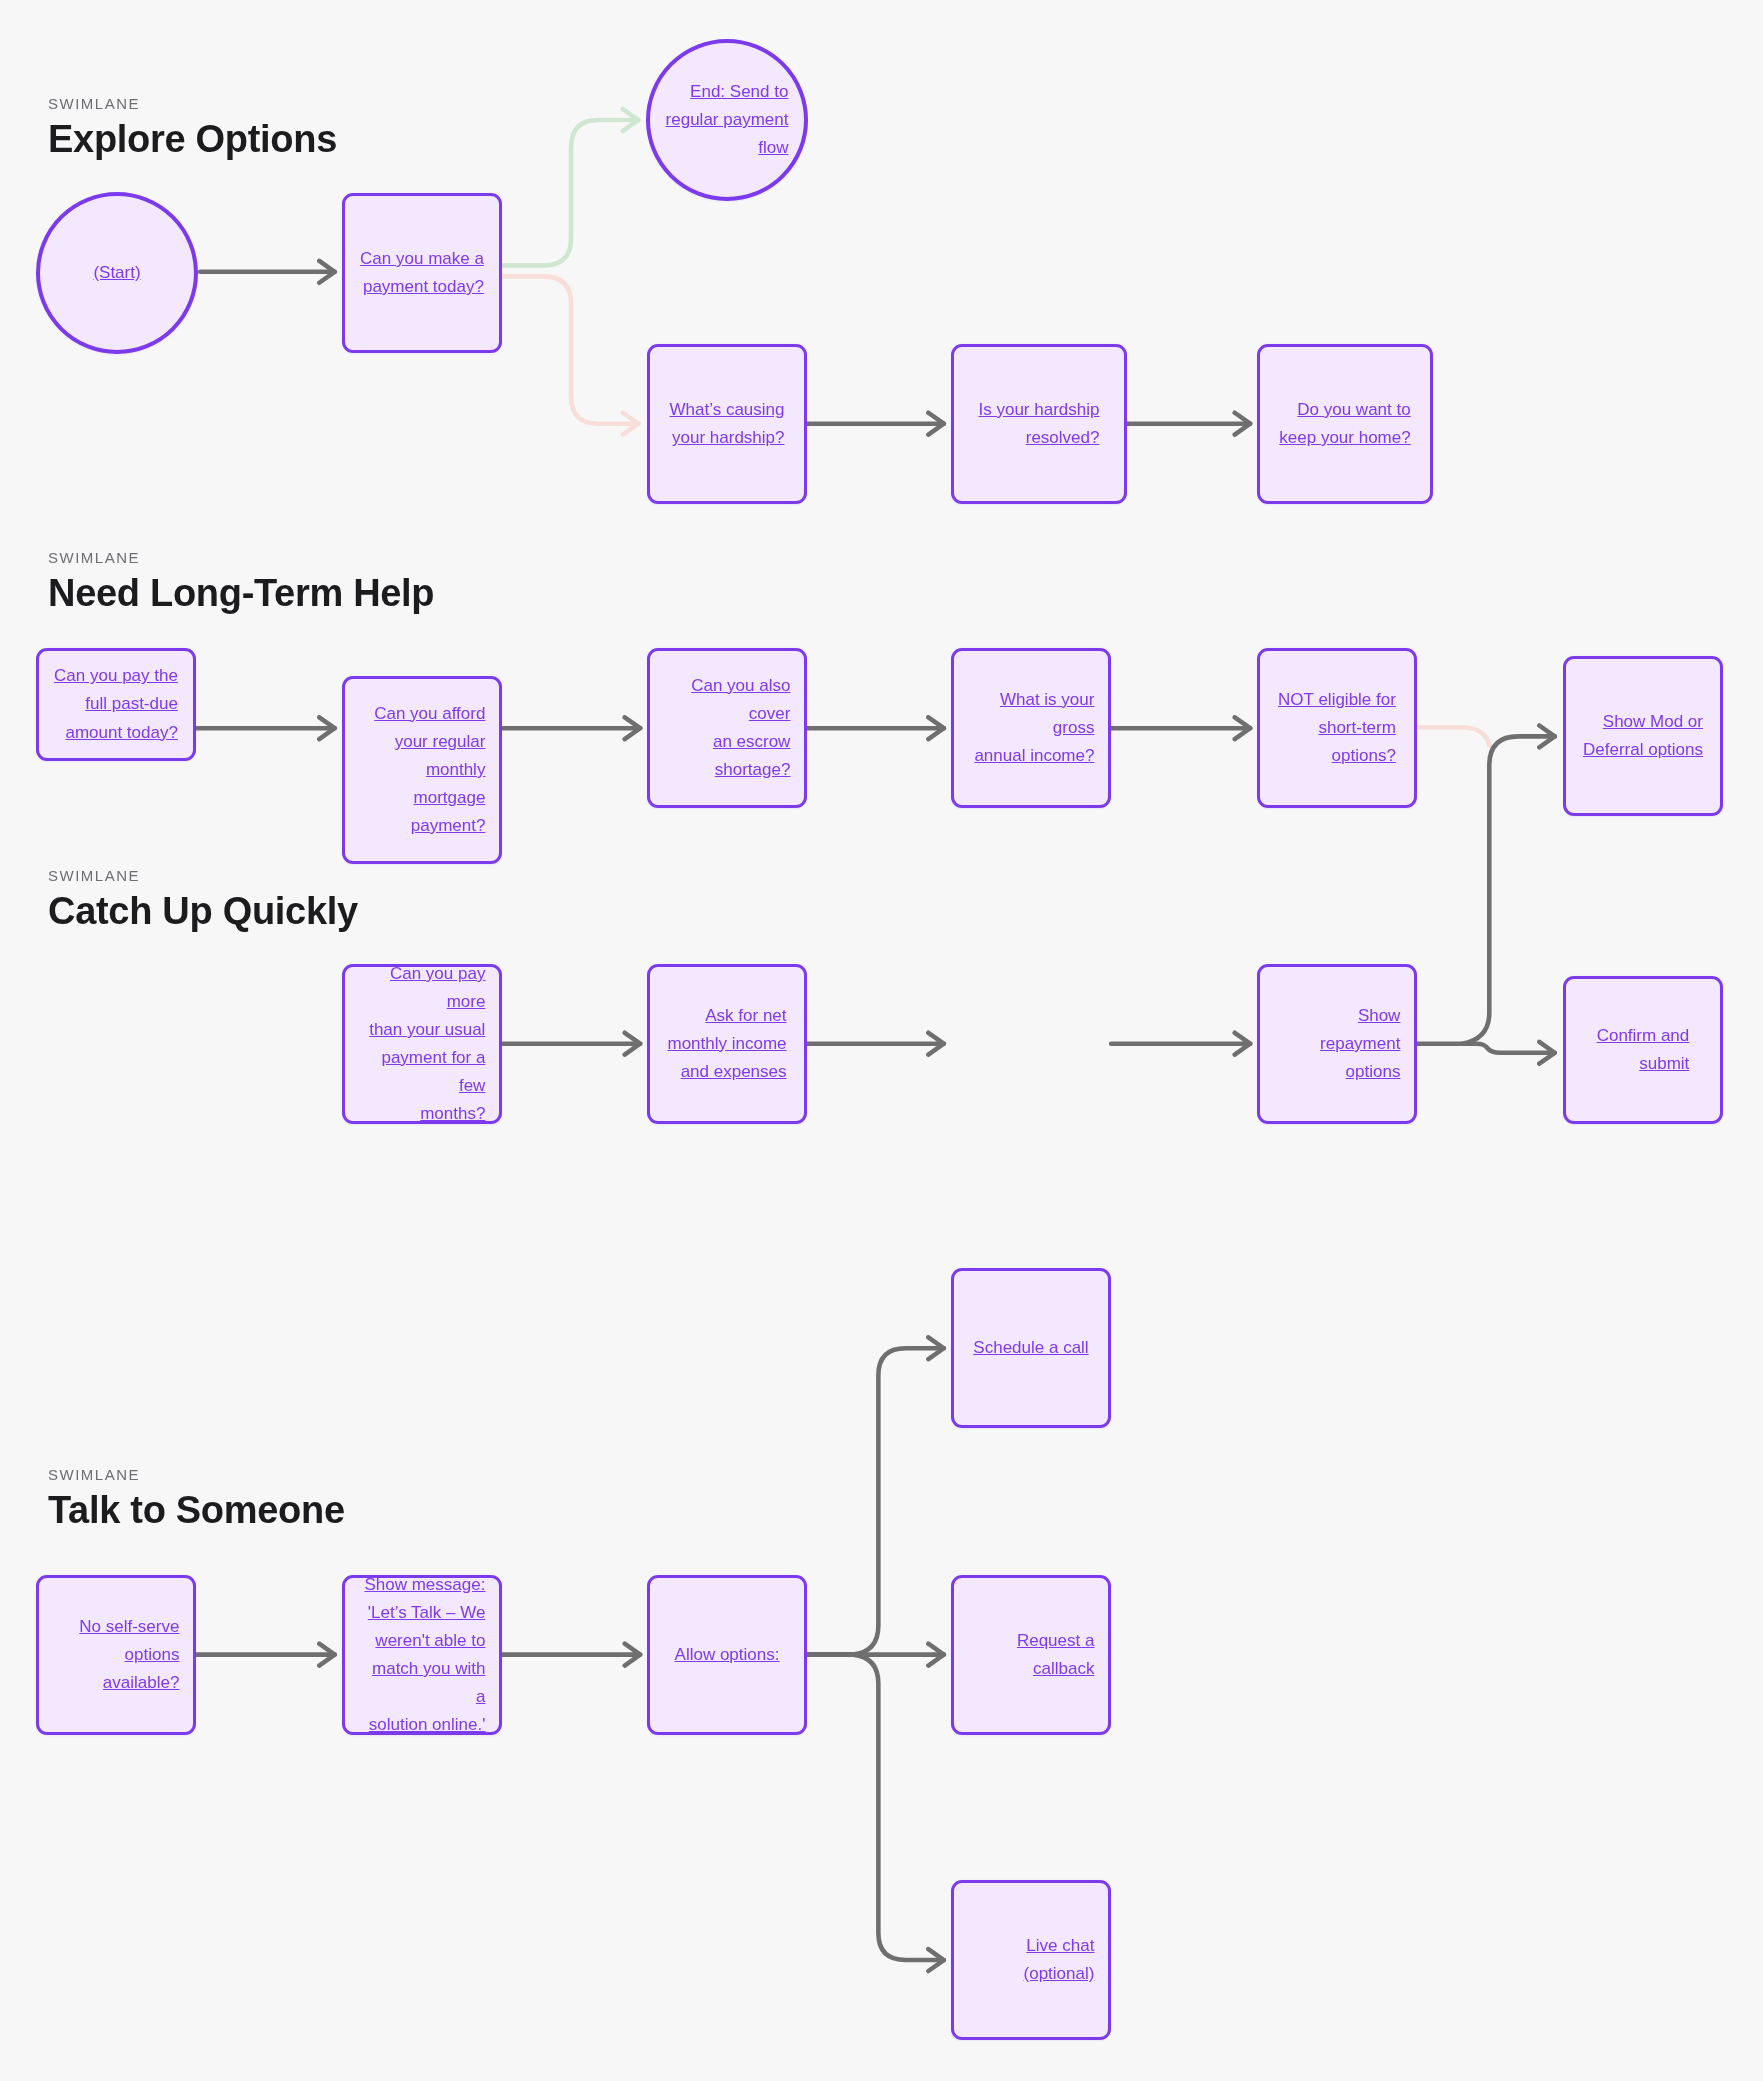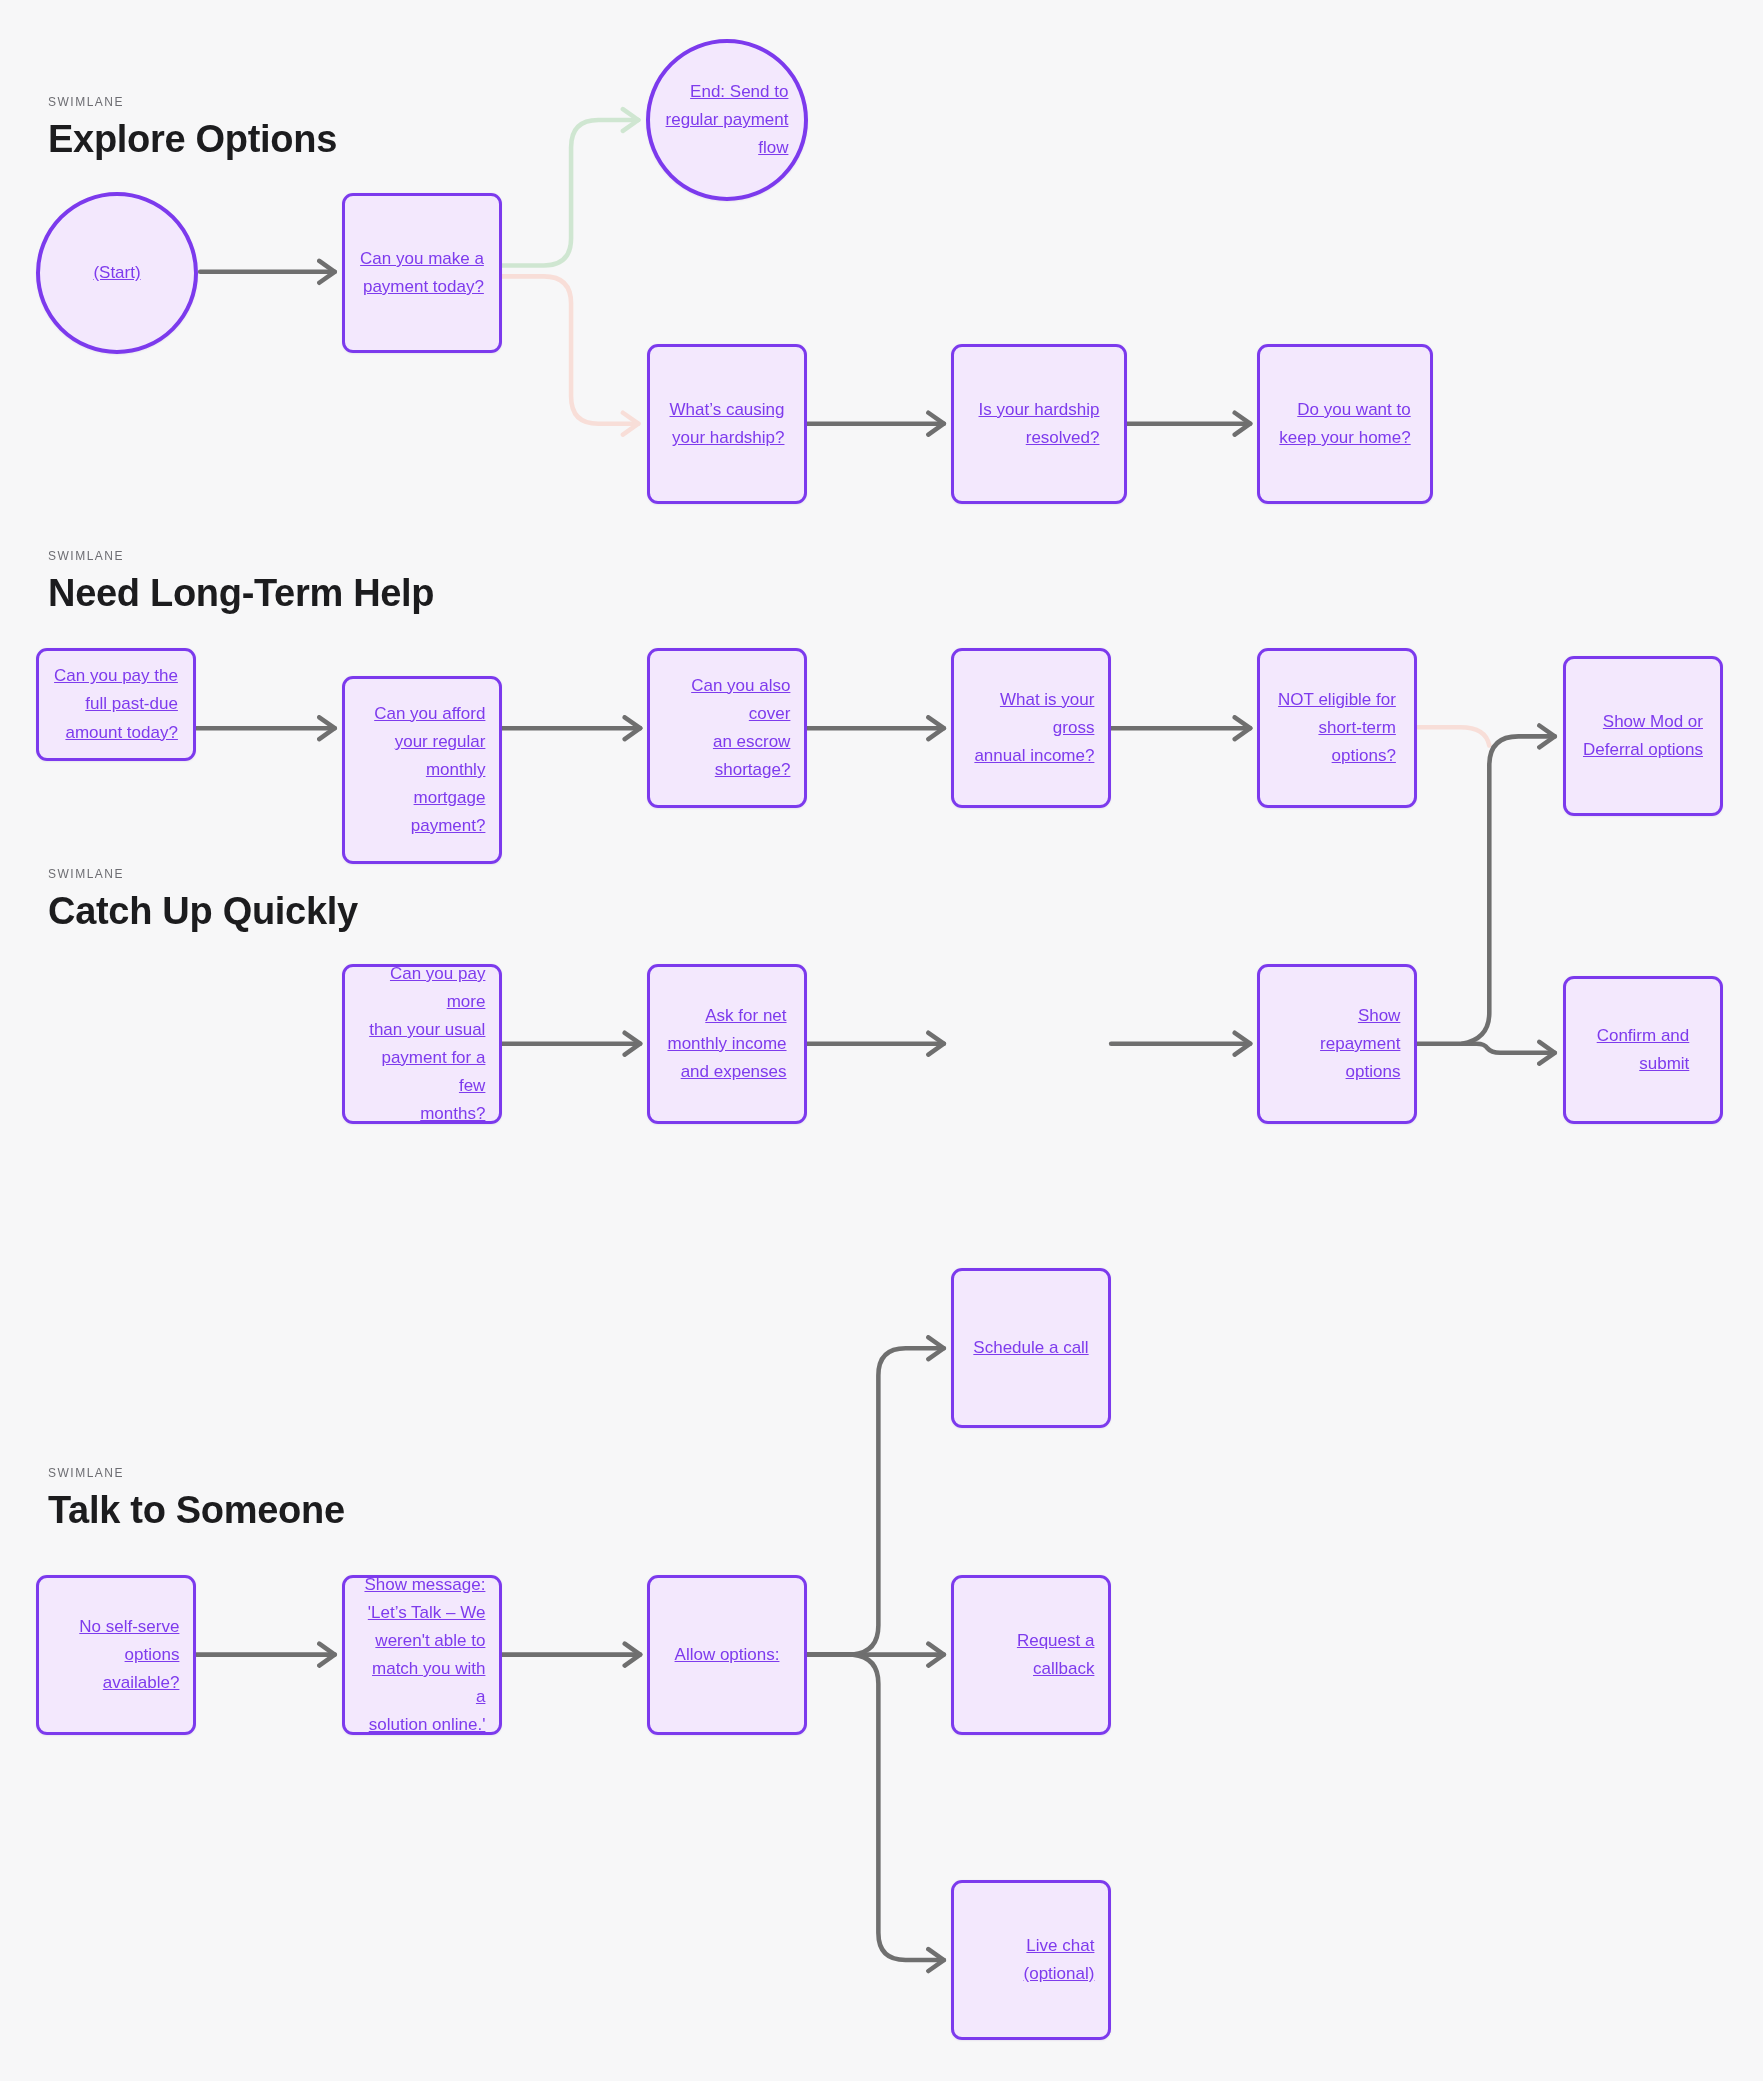--- a/index.html
+++ b/index.html
@@ -3,21 +3,21 @@
 <meta charset="utf-8">
 <title>Swimlane Flowchart</title>
 <style>
   html,body{margin:0;padding:0;background:#f7f7f8;}
   .stage{
     position:relative;width:1764px;height:2081px;background:#f7f7f8;
     font-family:"Liberation Sans",sans-serif;overflow:hidden;
   }
   .edge-layer{position:absolute;left:0;top:0;width:1764px;height:2081px;}
   .lane-label{
-    position:absolute;font-size:12px;font-weight:400;letter-spacing:1.5px;
+    position:absolute;font-size:15px;font-weight:400;letter-spacing:1.5px;
     color:var(--lane-label,#6d6d72);
   }
   .lane-title{
     position:absolute;font-size:38px;font-weight:600;letter-spacing:-0.3px;
     color:var(--lane-title,#1c1c1e);line-height:1.15;
   }
   .node{
     position:absolute;box-sizing:border-box;
     background:var(--node-fill,#f3e8fd);
     border:3.6px solid var(--node-border,#7c3aed);

